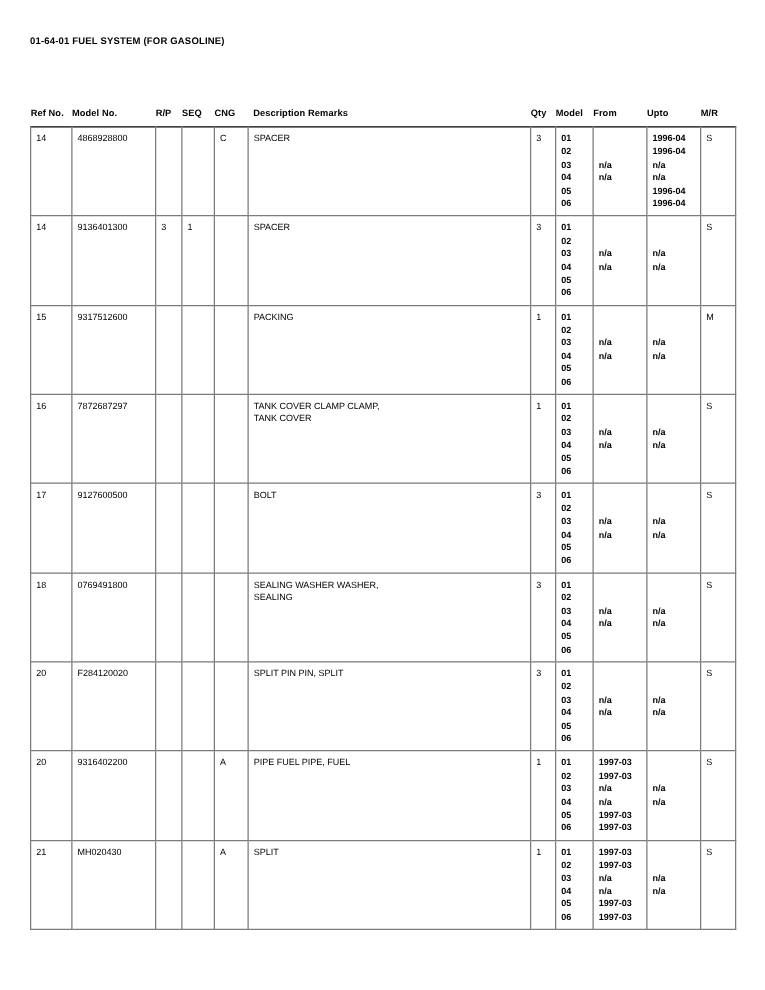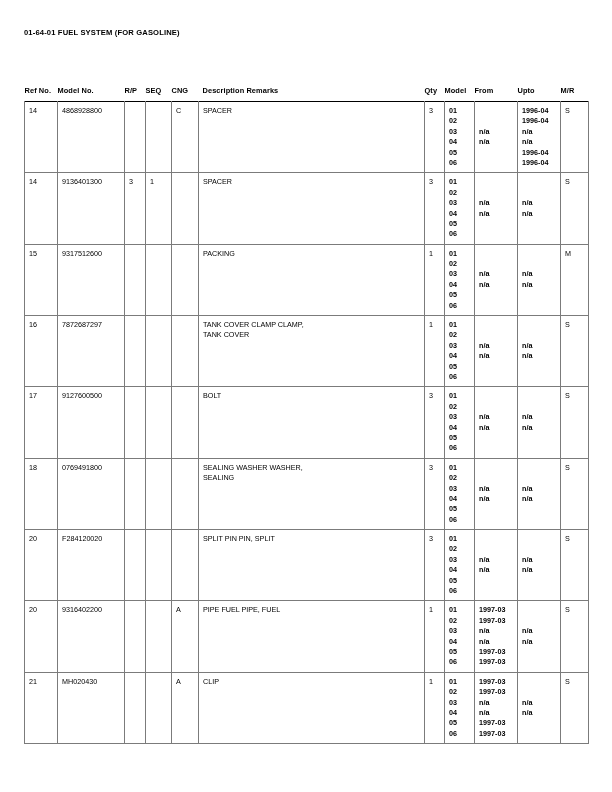--- a/index.html
+++ b/index.html
@@ -482,21 +482,21 @@
             </td>
             <td>S</td>
           </tr>
           <tr>
             <td>21</td>
             <td>MH020430</td>
             <td>&nbsp;</td>
             <td>&nbsp;</td>
             <td>A</td>
             <td>
-              <span class="desc-line">CLIP</span>
+              <span class="desc-line">SPLIT</span>
             </td>
             <td>1</td>
             <td>
               <span class="stack">
                 <span>01</span>
                 <span>02</span>
                 <span>03</span>
                 <span>04</span>
                 <span>05</span>
                 <span>06</span>

